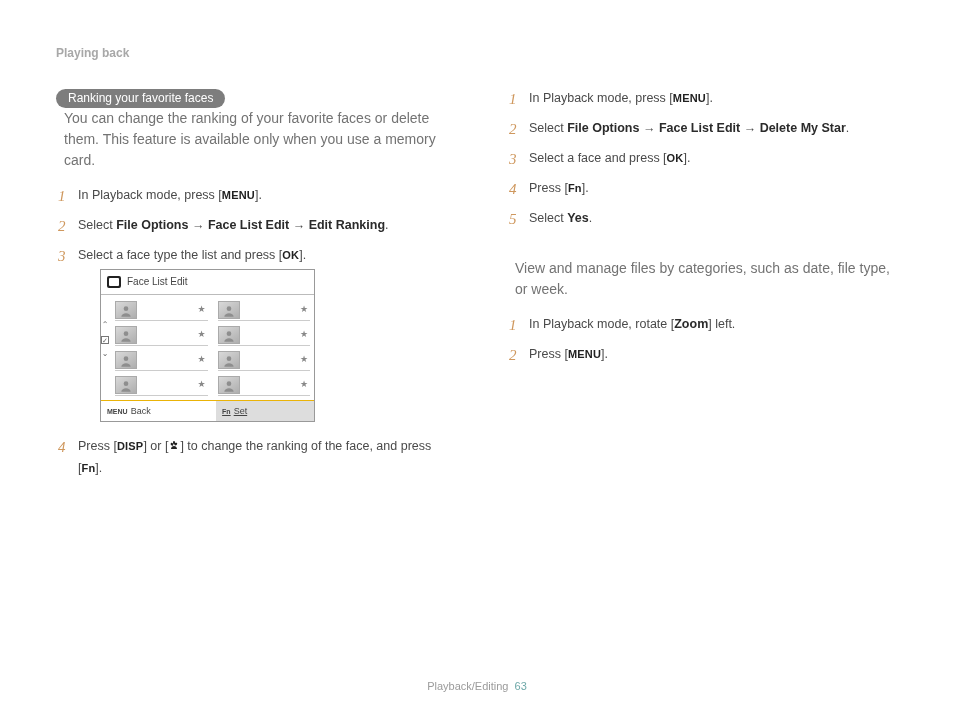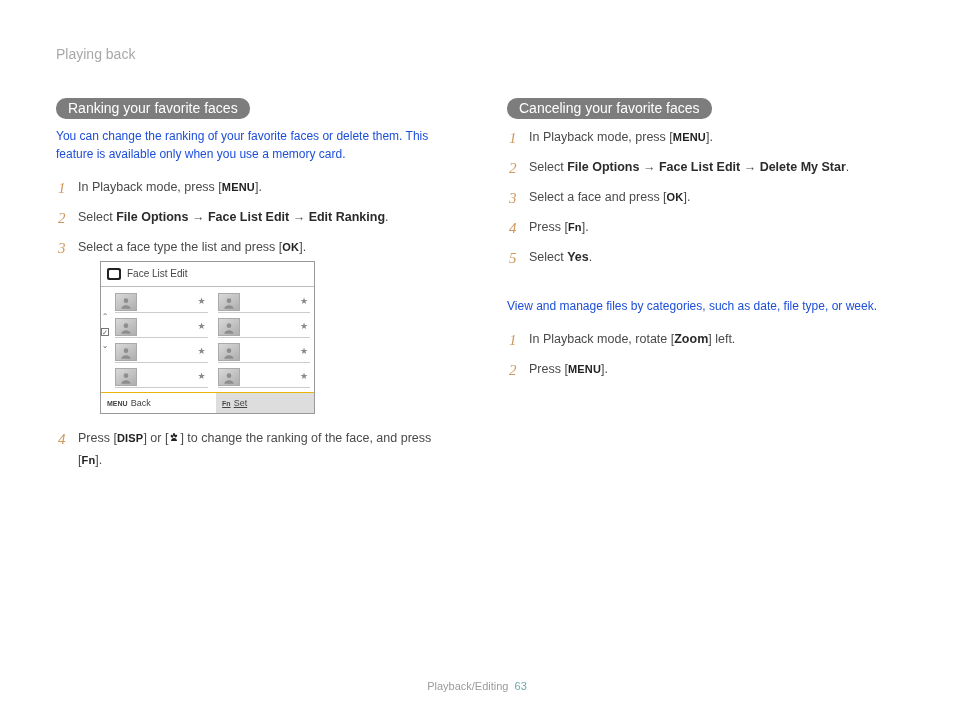--- a/index.html
+++ b/index.html
@@ -7,43 +7,44 @@
     width: 954px;
     height: 720px;
     font-family: Arial, Helvetica, sans-serif;
     background: #fff;
     color: #494949;
     padding: 46px 56px 20px 56px;
     position: relative;
   }
   .page-title {
     color: #a8a8a8;
-    font-size: 14px;
-    font-weight: 400;
-    margin-bottom: 36px;
+    font-size: 12px;
+    font-weight: 700;
+    margin-bottom: 28px;
   }
   .columns {
     display: flex;
     gap: 60px;
   }
   .col { flex: 1; }
   .pill {
     display: inline-block;
     background: #7d7d7d;
     color: #fff;
     border-radius: 10px;
     padding: 2px 12px 3px 12px;
+    font-size: 12px;
+    margin-bottom: 0;
+  }
+  .intro {
+    color: #737373;
     font-size: 14px;
-    margin-bottom: 8px;
-  }
-  .intro {
-    color: #1d4ed8;
-    font-size: 12px;
     line-height: 1.5;
     margin-bottom: 14px;
+    margin-left: 8px;
   }
   ol.steps { list-style: none; counter-reset: step; }
   ol.steps > li {
     counter-increment: step;
     position: relative;
     padding-left: 22px;
     font-size: 12.5px;
     color: #4a4a4a;
     line-height: 1.6;
     margin-bottom: 10px;
@@ -263,21 +264,20 @@
       </li>
       <li>
         <span>Press [</span><span class="btn-label">DISP</span><span>] or [</span><span class="glyph-svg"><svg width="12" height="12" viewBox="0 0 24 24" fill="#222">
               <path d="M12 2c1 0 2 1 2 3s-1 3-2 3-2-1-2-3 1-3 2-3zm6 4c1 1 0 3-1 4s-3 1-4 0 0-3 1-4 3-1 4 0zM6 6c1-1 3 0 4 1s1 3 0 4-3 0-4-1-1-3 0-4zm6 6c3 0 6 2 6 6H6c0-4 3-6 6-6z"></path>
             </svg></span><span>] to change the ranking of the face, and press [</span><span class="btn-label">Fn</span><span>].</span>
       </li>
     </ol>
   </div>
 
   <div class="col">
-    <div class="pill">Canceling your favorite faces</div>
 
     <ol class="steps">
       <li>
         <span>In Playback mode, press [</span><span class="btn-label">MENU</span><span>].</span>
       </li>
       <li>
         <span>Select </span><span class="b">File Options</span><span> → </span><span class="b">Face List Edit</span><span> → </span><span class="b">Delete My Star</span><span>.</span>
       </li>
       <li>
         <span>Select a face and press [</span><span class="btn-label">OK</span><span>].</span>

